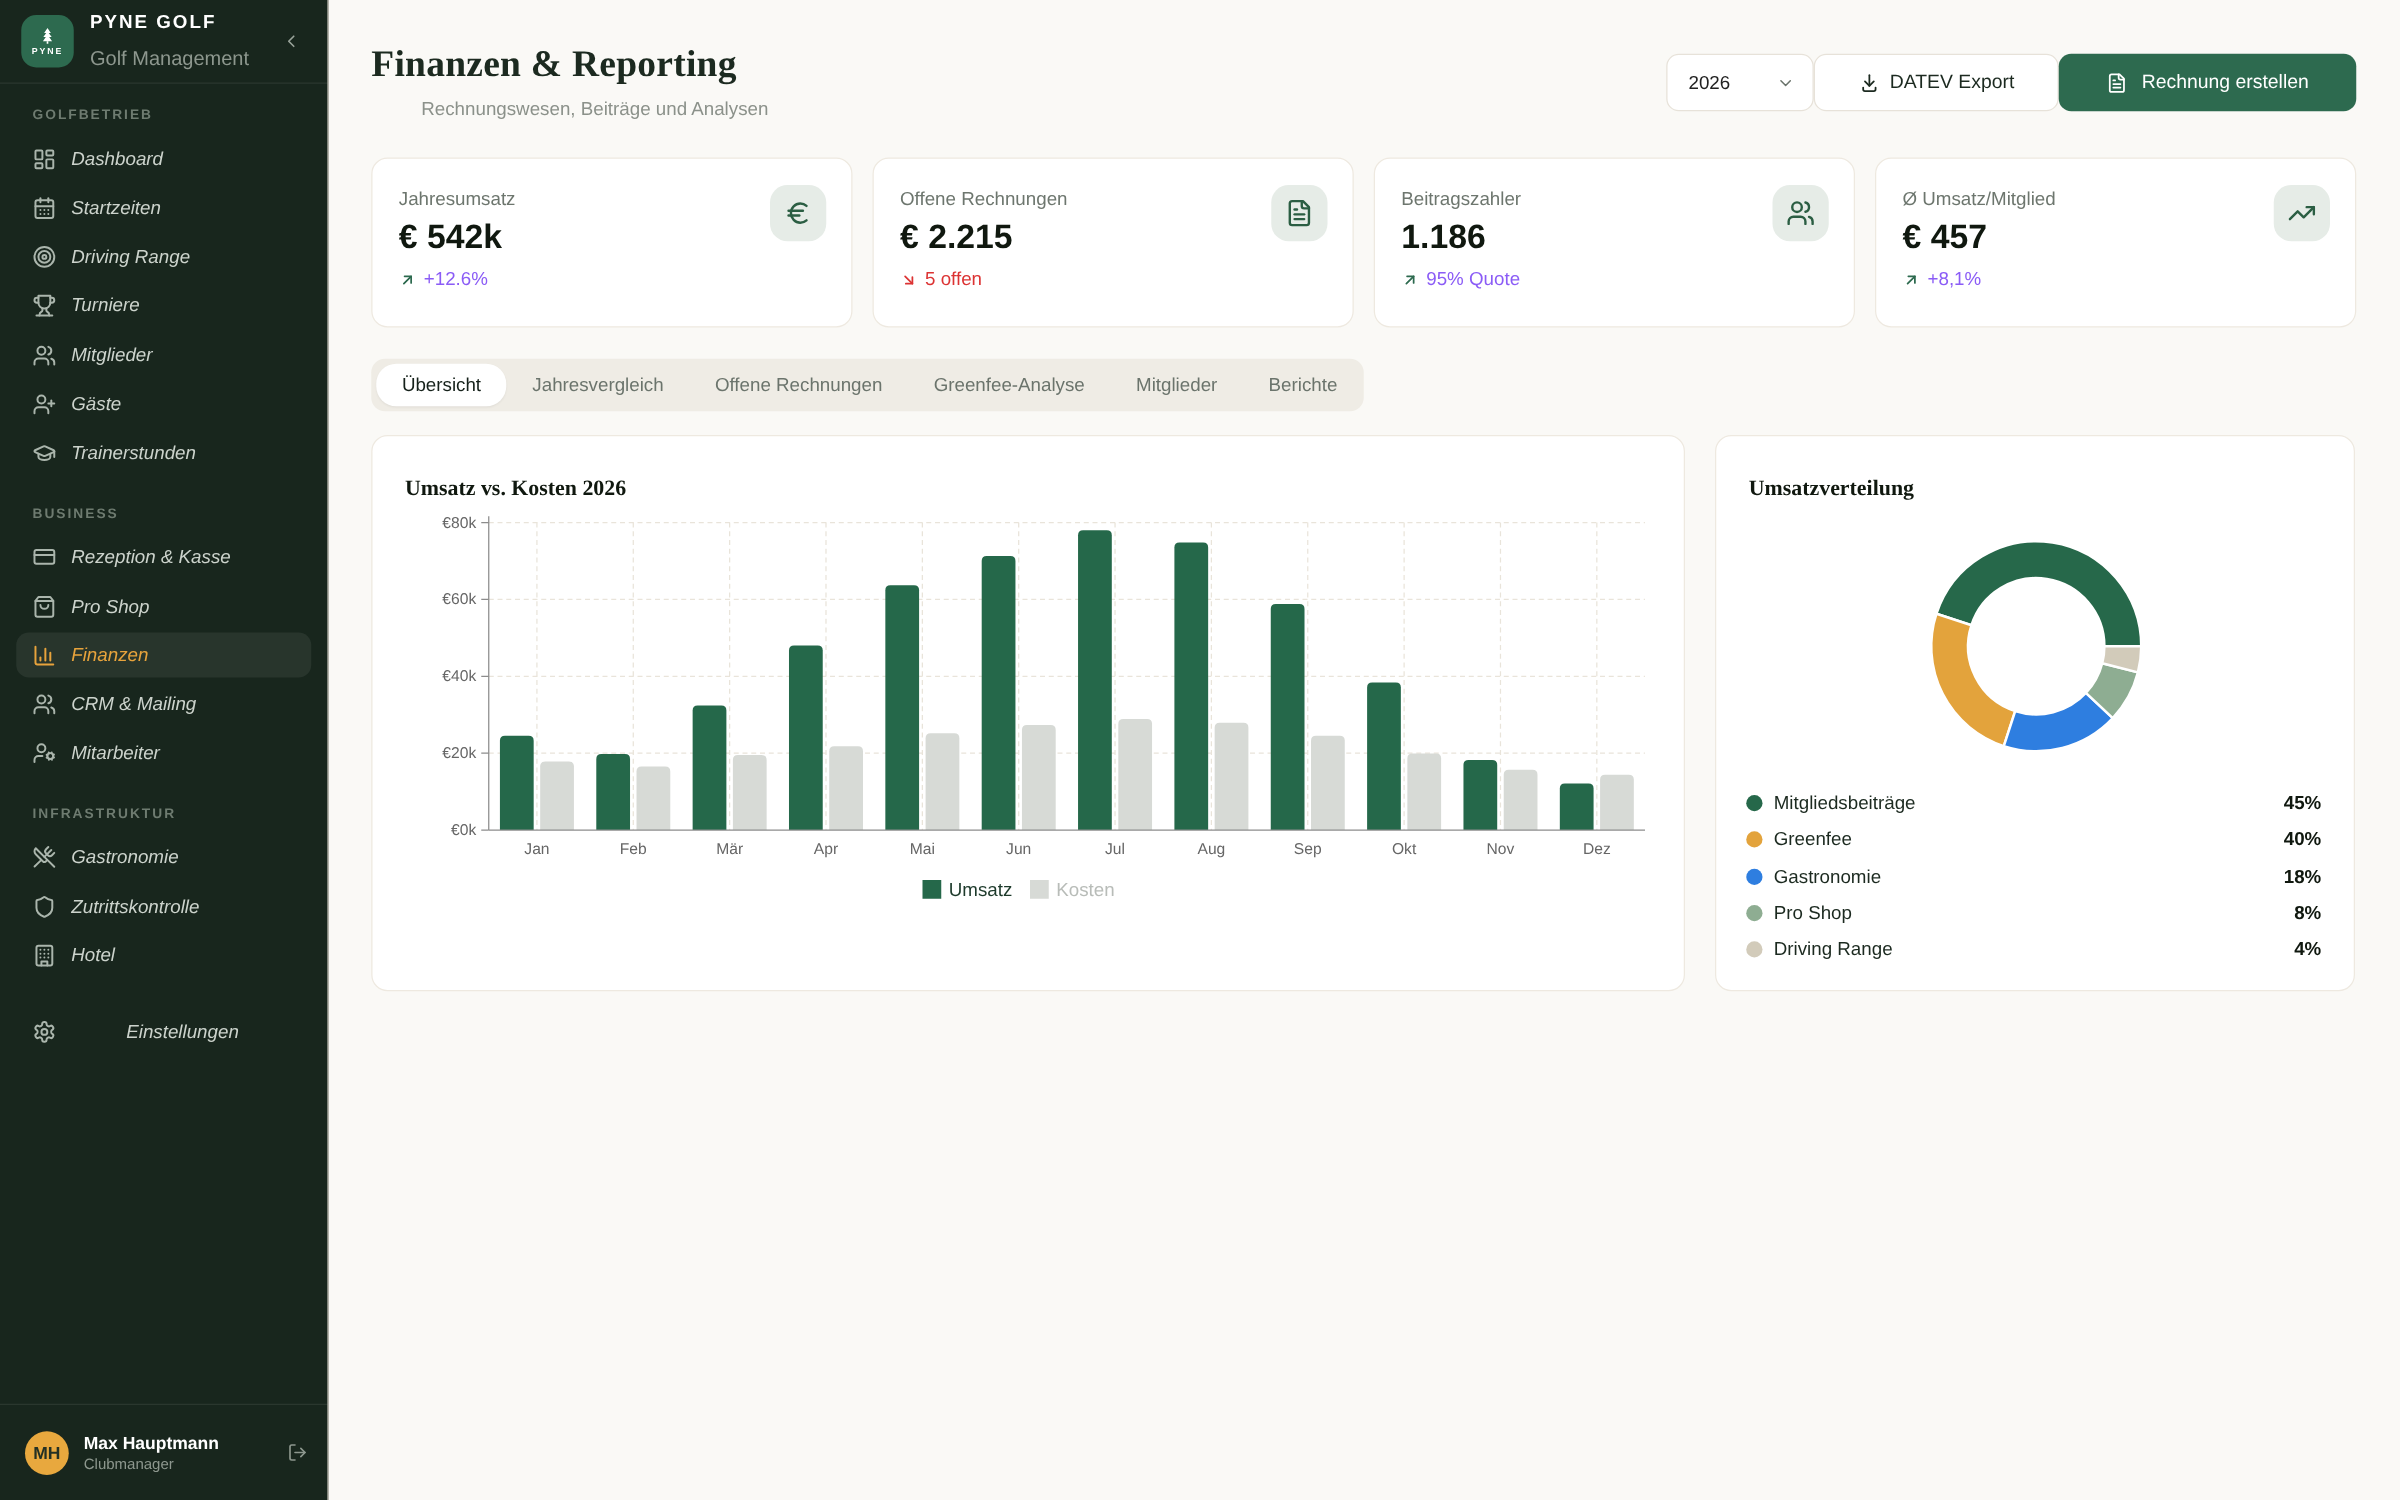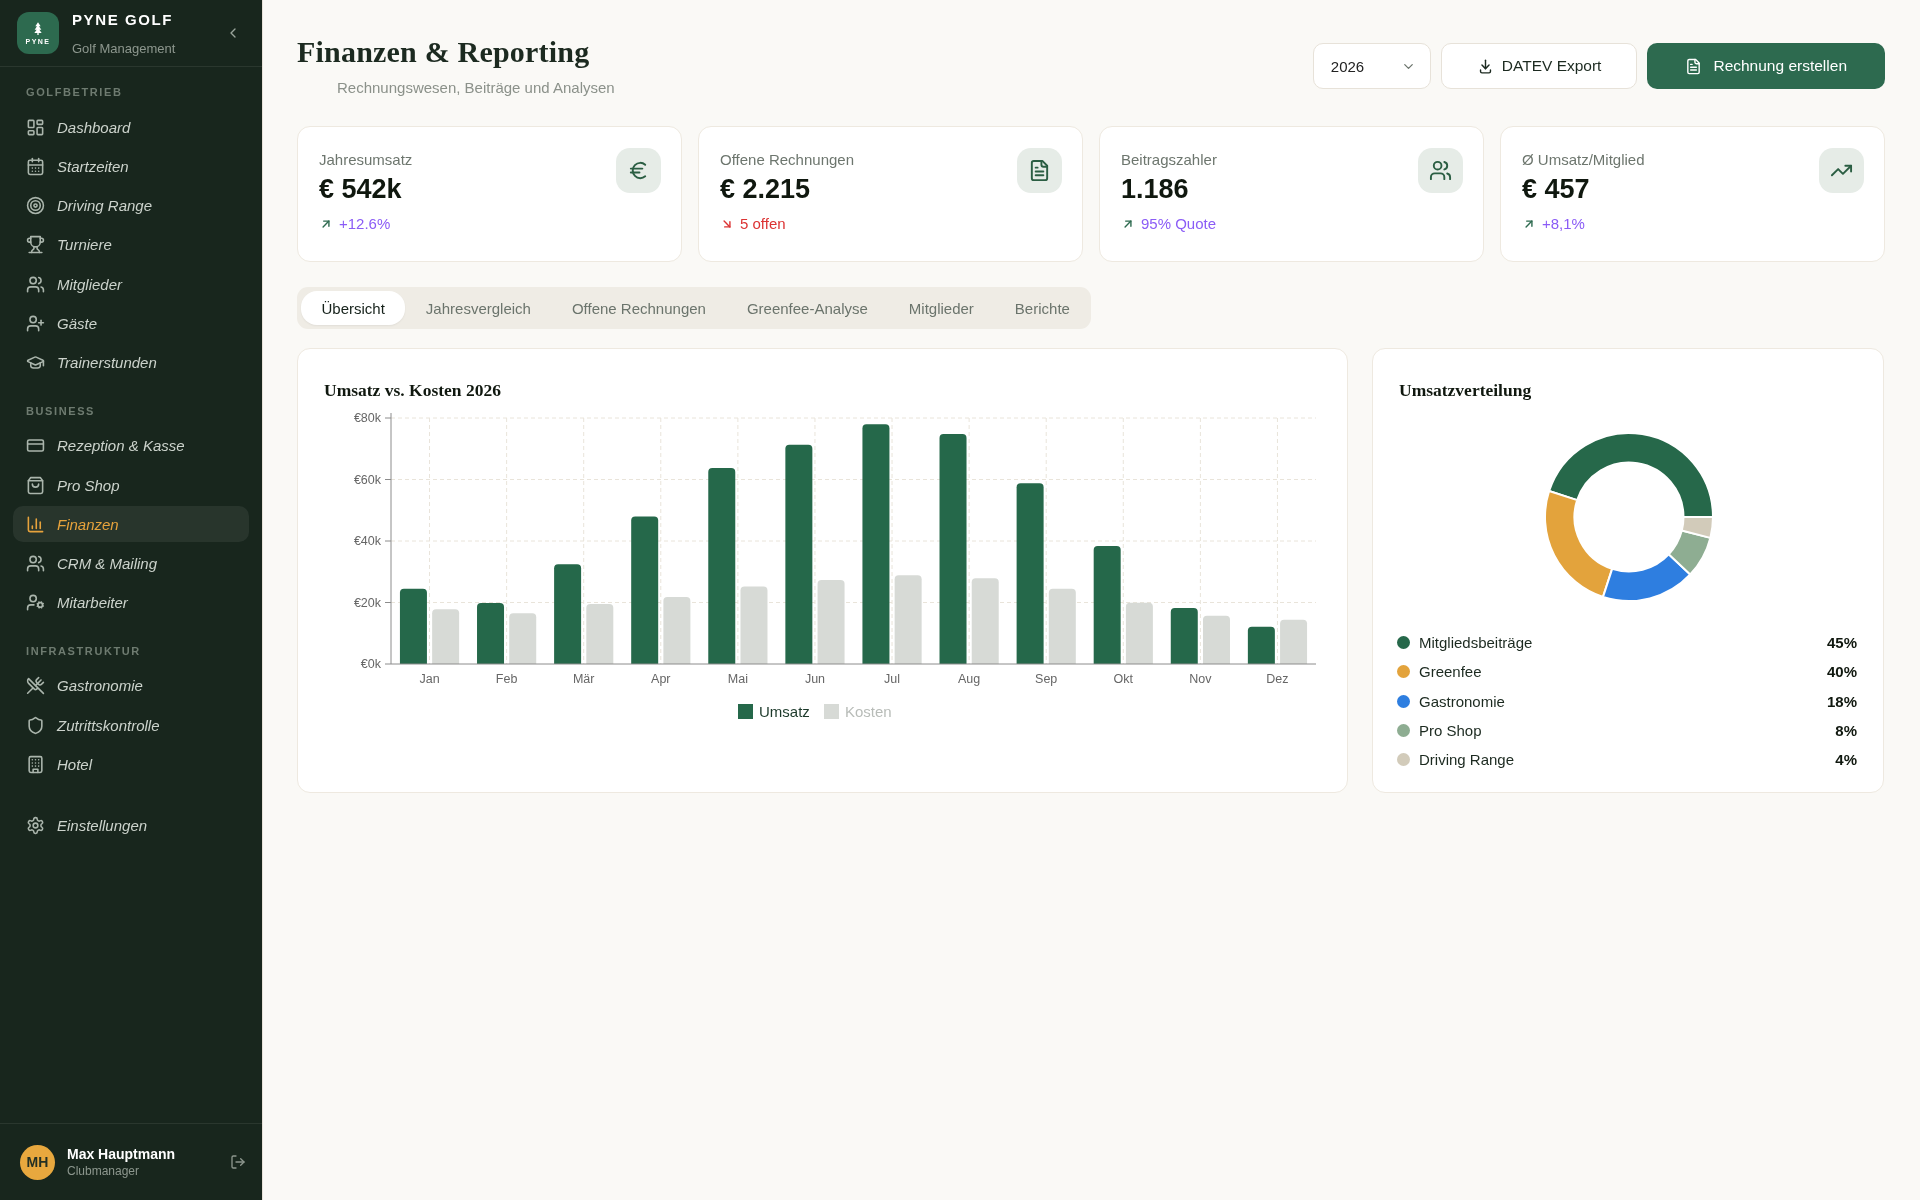--- a/index.html
+++ b/index.html
@@ -5,39 +5,39 @@
 * { margin:0; padding:0; box-sizing:border-box; }
 html,body { width:1920px; height:1200px; overflow:hidden; }
 body { font-family:"Liberation Sans", sans-serif; background:#faf9f6; color:#15211a; }
 .sidebar { position:fixed; left:0; top:0; width:263px; height:1200px; background:#18261d;
   border-right:1px solid #e7e2d9; display:flex; flex-direction:column; }
 .sb-head { height:67px; border-bottom:1px solid rgba(255,255,255,0.08); display:flex; align-items:center; padding:0 21px 0 17px; flex:none; }
 .logo { width:42px; height:42px; border-radius:12px; background:#2d6a4f; display:flex; flex-direction:column; align-items:center; justify-content:center; gap:0; }
 .logo .ptxt { font-size:7px; font-weight:bold; color:#fff; letter-spacing:1.5px; margin-top:1px; }
 .sb-title { margin-left:13px; flex:1; }
 .sb-title .t1 { font-size:15px; font-weight:bold; color:#fff; letter-spacing:1.6px; }
-.sb-title .t2 { font-size:13px; color:#8d978e; margin-top:13px; }
+.sb-title .t2 { font-size:16px; color:#8d978e; margin-top:13px; }
 .nav { padding:19px 13px 0 13px; flex:1; }
 .nsec { font-size:11px; font-weight:bold; letter-spacing:1.6px; color:#6e7b70; margin:0 0 11px 13px; }
 .nsec.s2 { margin-top:24px; }
 .nitem { height:36px; margin-bottom:3.3px; border-radius:10px; display:flex; align-items:center; padding:0 0 0 13px; color:#ccd3cc; font-size:15px;font-style:italic; }
 .nitem svg { flex:none; }
 .nitem span { margin-left:12px; }
 .nitem.active { background:rgba(255,255,255,0.07); color:#e7a33c; }
-.nitem.set { margin-top:25px; }
+.nitem.set { margin-top:25px;gap:44px; }
 .sb-user { flex:none; height:77px; border-top:1px solid rgba(255,255,255,0.08); display:flex; align-items:center; padding:0 16px 0 20px; }
 .avatar { width:35px; height:35px; border-radius:50%; background:#e8a83e; color:#233024; font-weight:bold; font-size:14px; display:flex; align-items:center; justify-content:center;text-align:center; }
 .uinfo { margin-left:12px; flex:1; }
 .uinfo .n { font-size:14px; font-weight:bold; color:#fff; }
 .uinfo .r { font-size:12px; color:#8d978e; margin-top:2px; }
 .main { position:absolute; left:264px; top:0; width:1656px; height:1200px; padding:35px 35px 0 33px; }
 .hrow { display:flex; align-items:flex-start; }
 h1 { font-family:"Liberation Serif", serif; font-size:30px; font-weight:bold; color:#1c2a20; letter-spacing:0.2px; }
 .sub { font-size:15px; color:#8b918a; margin-top:10px;margin-left:40px; }
-.actions { margin-left:auto; display:flex; gap:10px; margin-top:8px;text-align:right; }
+.actions { margin-left:auto; display:flex; margin-top:8px;text-align:right; }
 .sel { width:118px; height:46px; background:#fff; border:1px solid #e7e2d9; border-radius:10px; display:flex; align-items:center; padding:0 14px 0 17px; font-size:15px; color:#222; }
 .sel svg { margin-left:auto; }
 .btn { height:46px; border-radius:10px; display:flex; align-items:center; font-size:15.5px; white-space:nowrap; }
 .btn.ghost { background:#fff; border:1px solid #e7e2d9; color:#1c2a20; padding:0 35px; }
 .btn.primary { background:#2d6a4f; color:#fff; padding:0 38px; }
 .btn.ghost svg { margin-right:8px; } .btn.primary svg { margin-right:11px; }
 .kpis { display:flex; gap:16.5px; margin-top:30px; }
 .kpi { width:384.5px; height:136px; background:#fff; border:1px solid #eee9e0; border-radius:13px; padding:24px 23px 0 21px; position:relative; }
 .klabel { font-size:15px; color:#6d766e; }
 .kvalue { font-size:27px; font-weight:bold; color:#10180f; margin-top:6px; }

